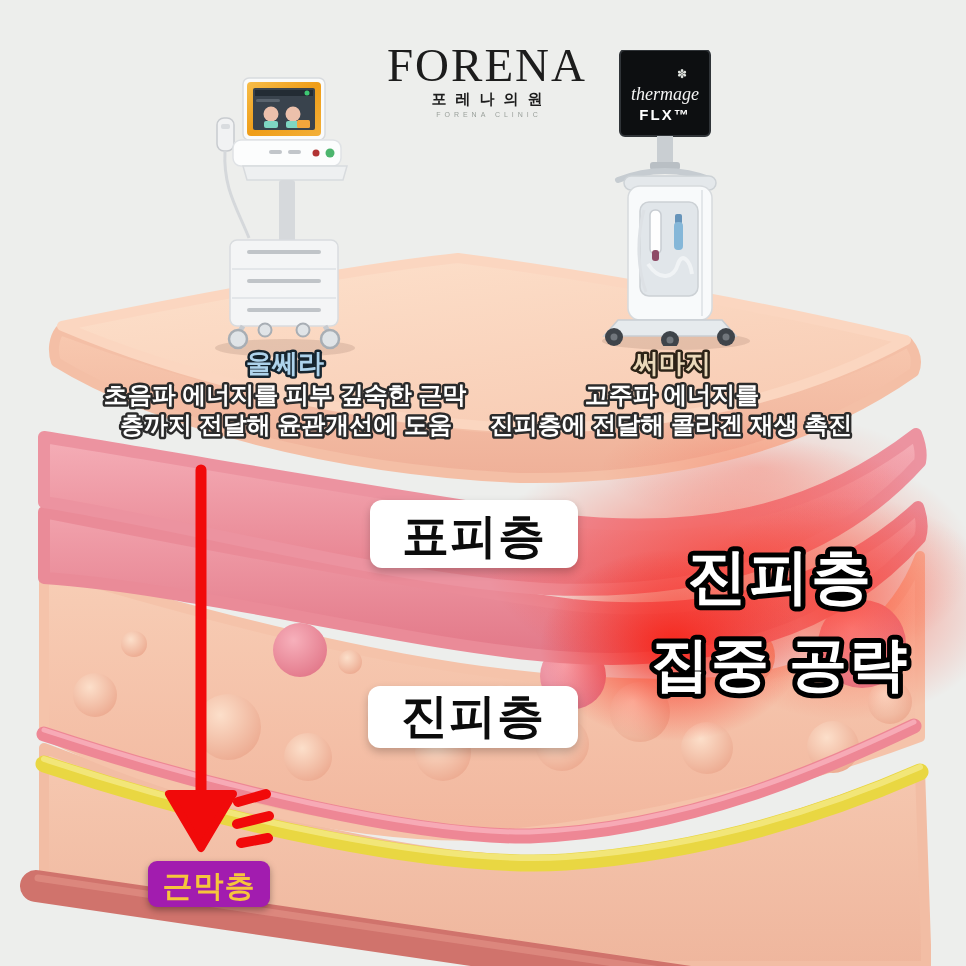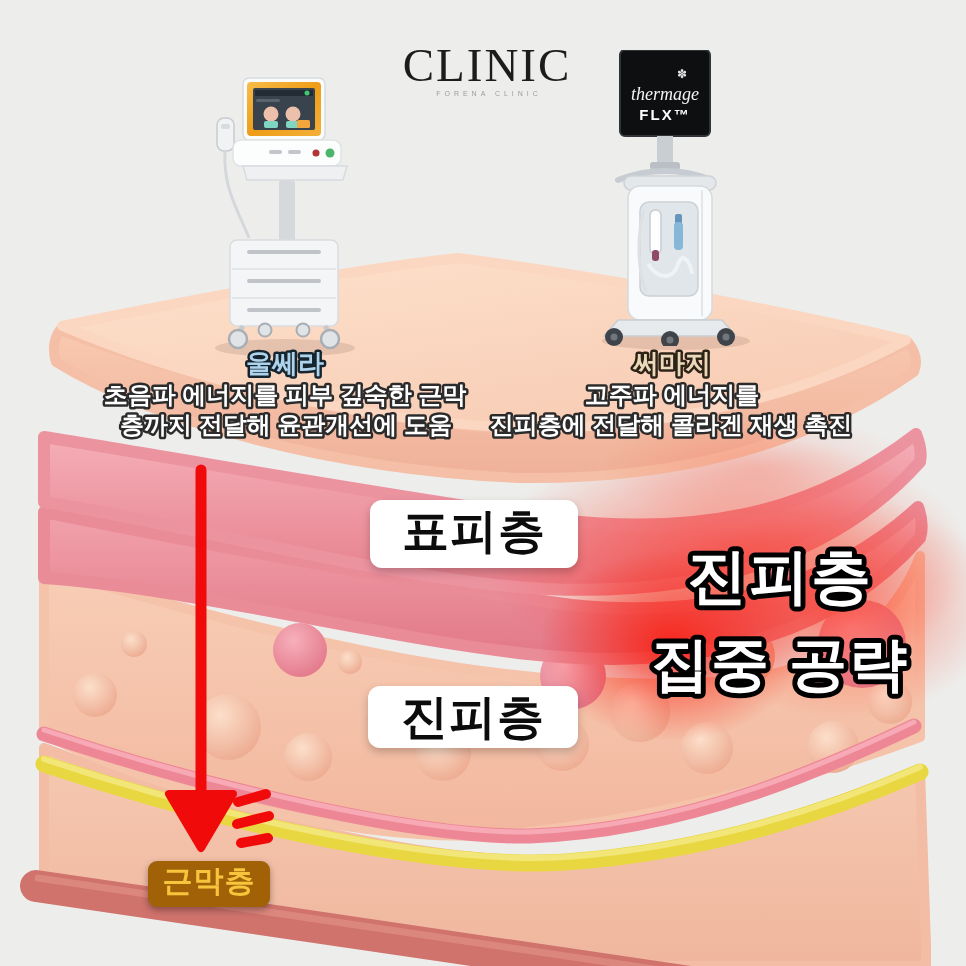--- a/index.html
+++ b/index.html
@@ -7,24 +7,24 @@
          font-family:"Liberation Sans","DejaVu Sans",sans-serif;}
   .abs{position:absolute;}
   svg{display:block;}
   
   .logo{left:340px;top:42px;width:294px;text-align:center;color:#1c1c1c;}
   .logo-brand{font-family:"Liberation Serif","DejaVu Serif",serif;font-size:47px;font-weight:400;
               letter-spacing:2px;line-height:46px;}
   .logo-kr{font-size:15px;font-weight:700;letter-spacing:9px;margin-top:2px;text-indent:9px;}
   .logo-en{font-size:7px;letter-spacing:4px;color:#9aa09b;margin-top:2px;text-indent:4px;}
   
-  .skin-label{display:flex;align-items:flex-start;justify-content:center;background:#ffffff;
+  .skin-label{display:flex;align-items:flex-end;justify-content:center;background:#ffffff;
               border-radius:12px;box-shadow:0 4px 9px rgba(0,0,0,.22);color:#0c0c0c;
               font-weight:900;font-size:47px;letter-spacing:1px;}
-  .skin-label--dark{background:#a16207;color:#f6c53c;font-size:30px;border-radius:9px;
+  .skin-label--dark{background:#a21caf;color:#f6c53c;font-size:30px;border-radius:9px;
               box-shadow:0 3px 7px rgba(0,0,0,.35);}
   .caption-svg, .overlay-svg{pointer-events:none;}
 </style>
 </head>
 <body>
 
 <div class="stage">
 
   <svg class="abs" style="left:0;top:0" width="966" height="966" viewBox="0 0 966 966">
     <defs>
@@ -240,21 +240,22 @@
       <circle cx="24" cy="287" r="9" fill="#3f444a"></circle>
         <circle cx="24" cy="287" r="3.5" fill="#71767c"></circle>
       <circle cx="80" cy="290" r="9" fill="#3f444a"></circle>
         <circle cx="80" cy="290" r="3.5" fill="#71767c"></circle>
       <circle cx="136" cy="287" r="9" fill="#3f444a"></circle>
         <circle cx="136" cy="287" r="3.5" fill="#71767c"></circle>
     </g>
   </svg>
 
   <div class="abs logo">
-    <div class="logo-brand">CLINIC</div>
+    <div class="logo-brand">FORENA</div>
+    <div class="logo-kr">포레나의원</div>
     <div class="logo-en">FORENA CLINIC</div>
   </div>
 
   <svg class="abs caption-svg" style="left:0;top:0" width="966" height="966" viewBox="0 0 966 966" font-family="'Liberation Sans','DejaVu Sans',sans-serif" text-anchor="middle" font-weight="bold" paint-order="stroke" stroke-linejoin="round">
     <text x="285" y="372" font-size="26" stroke="#16242e" stroke-width="5" fill="#aed3ec">울쎄라</text>
     <text x="285" y="403" font-size="24" fill="#ffffff" stroke="#2b2b2b" stroke-width="5">초음파 에너지를 피부 깊숙한 근막</text>
     <text x="286" y="433" font-size="24" fill="#ffffff" stroke="#2b2b2b" stroke-width="5">층까지 전달해 윤관개선에 도움</text>
     <text x="672" y="372" font-size="26" stroke="#2d2317" stroke-width="5" fill="#ead9ba">써마지</text>
     <text x="672" y="403" font-size="24" fill="#ffffff" stroke="#2b2b2b" stroke-width="5">고주파 에너지를</text>
     <text x="671" y="433" font-size="24" fill="#ffffff" stroke="#2b2b2b" stroke-width="5">진피층에 전달해 콜라겐 재생 촉진</text>

